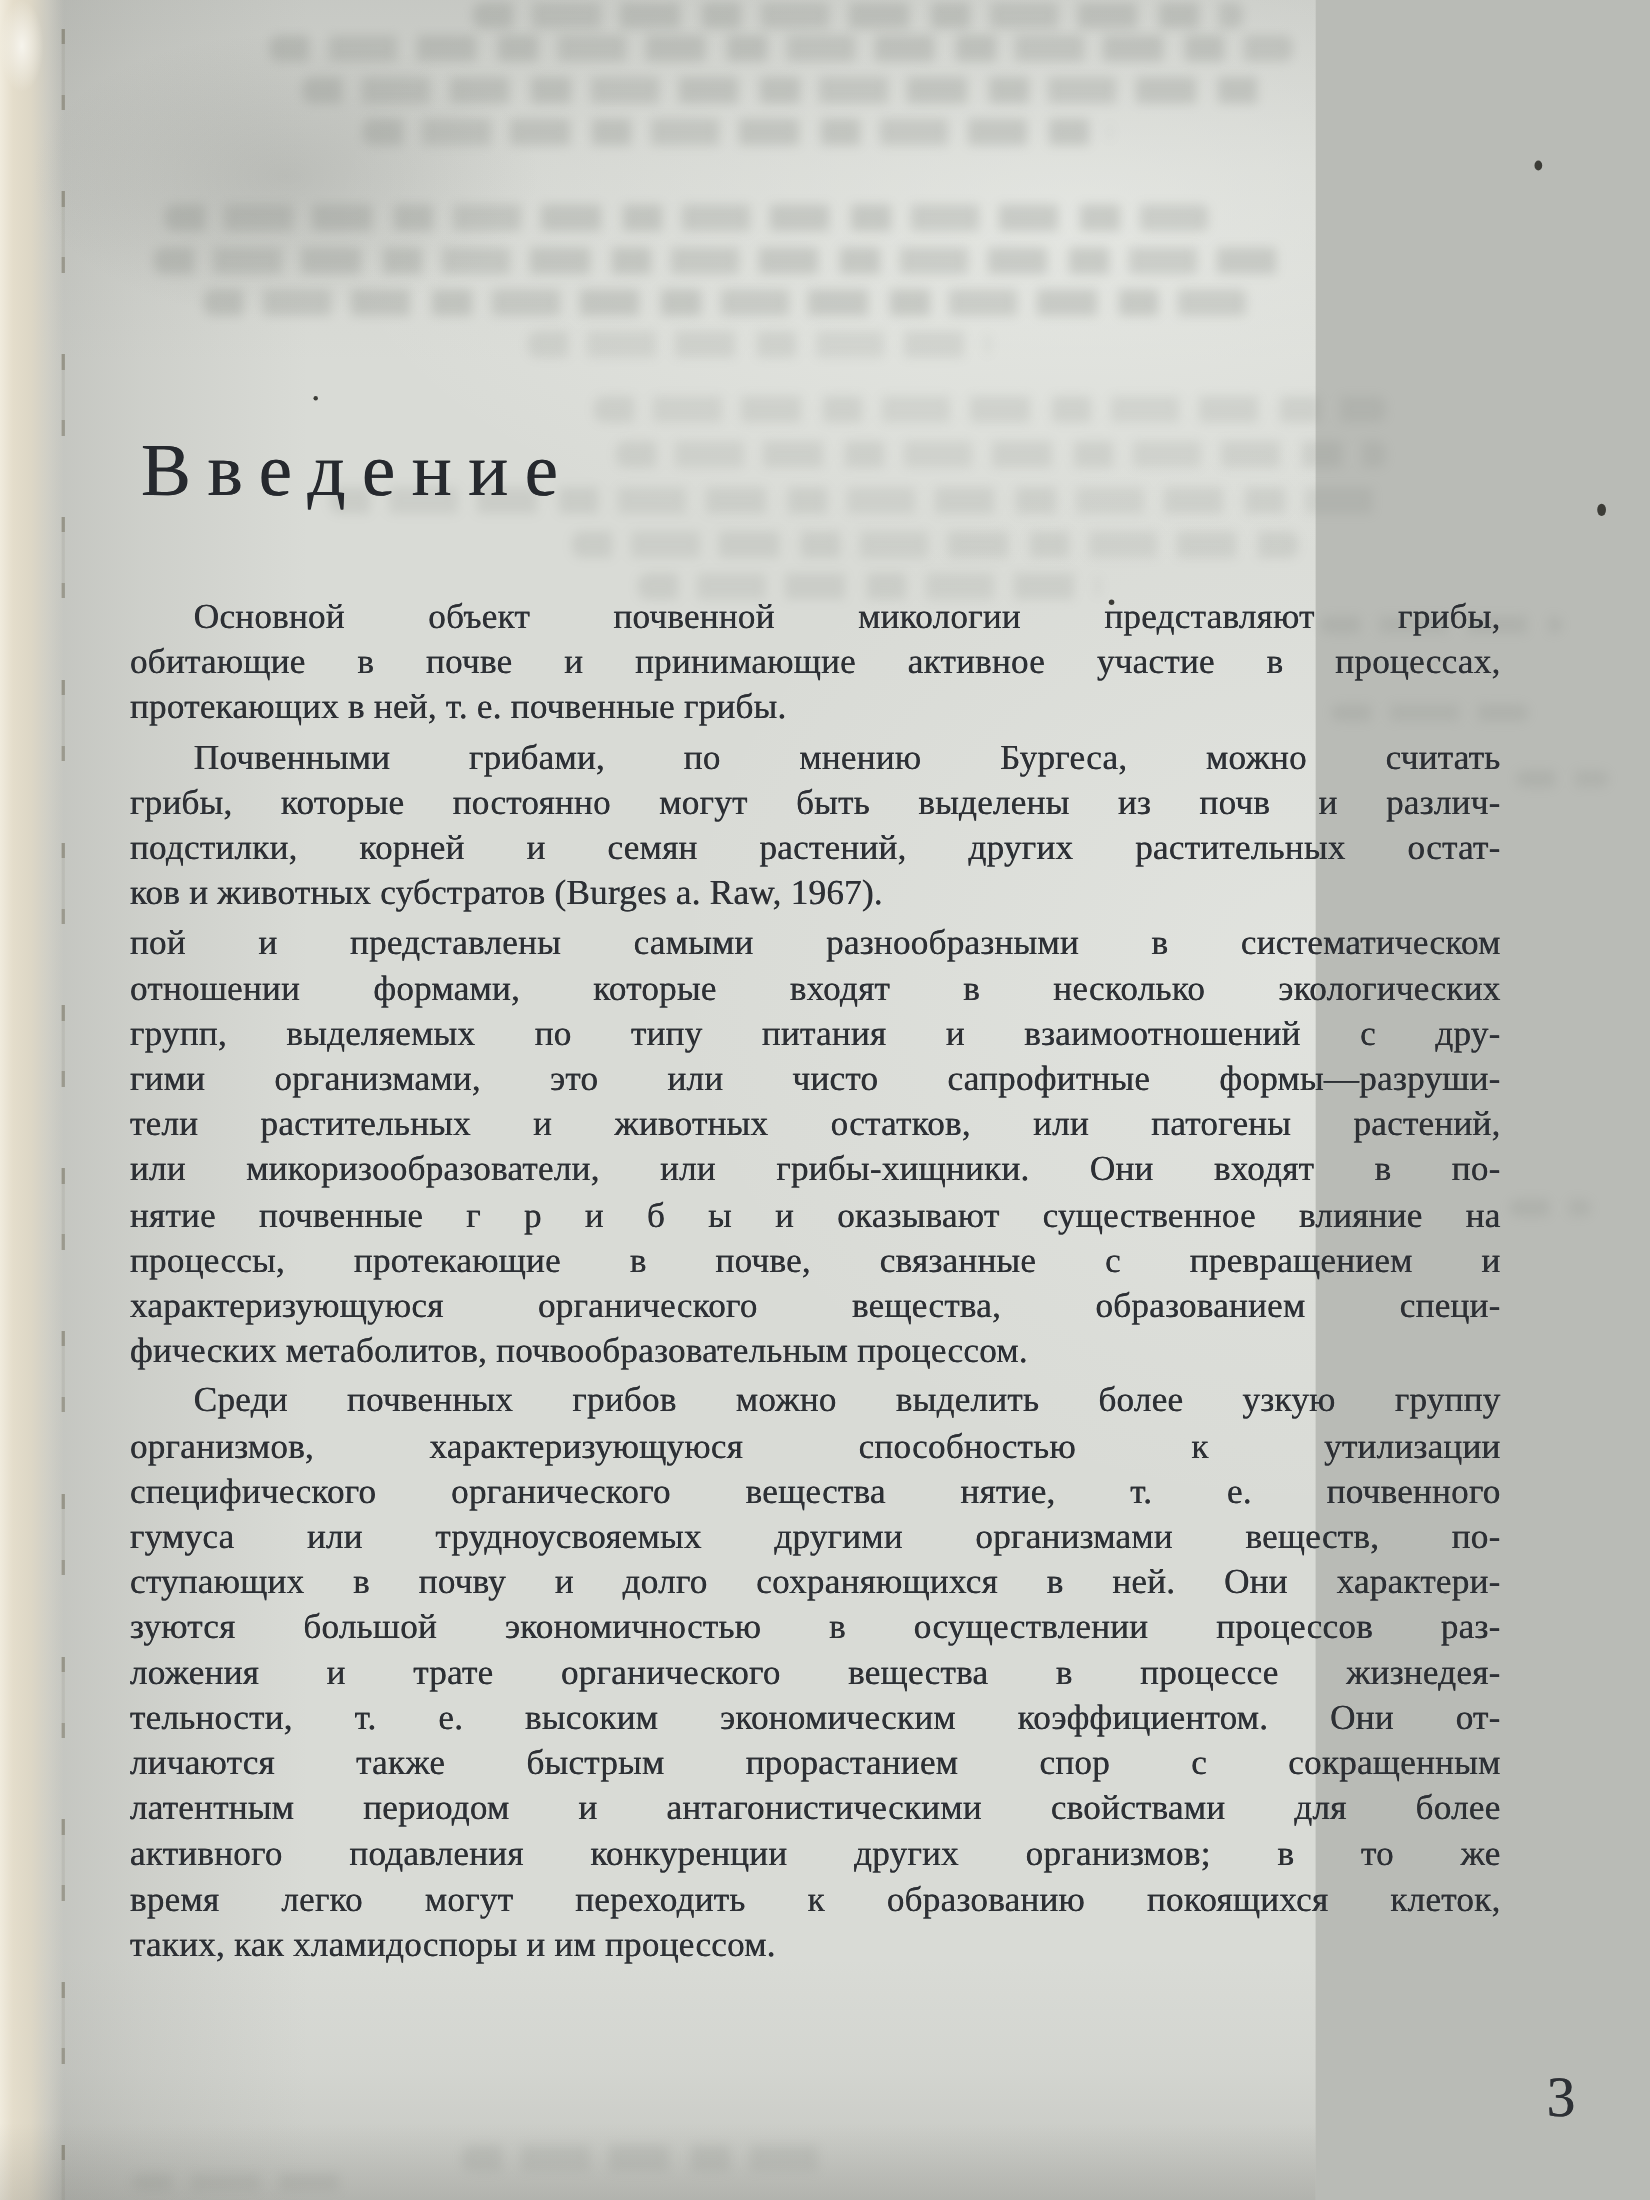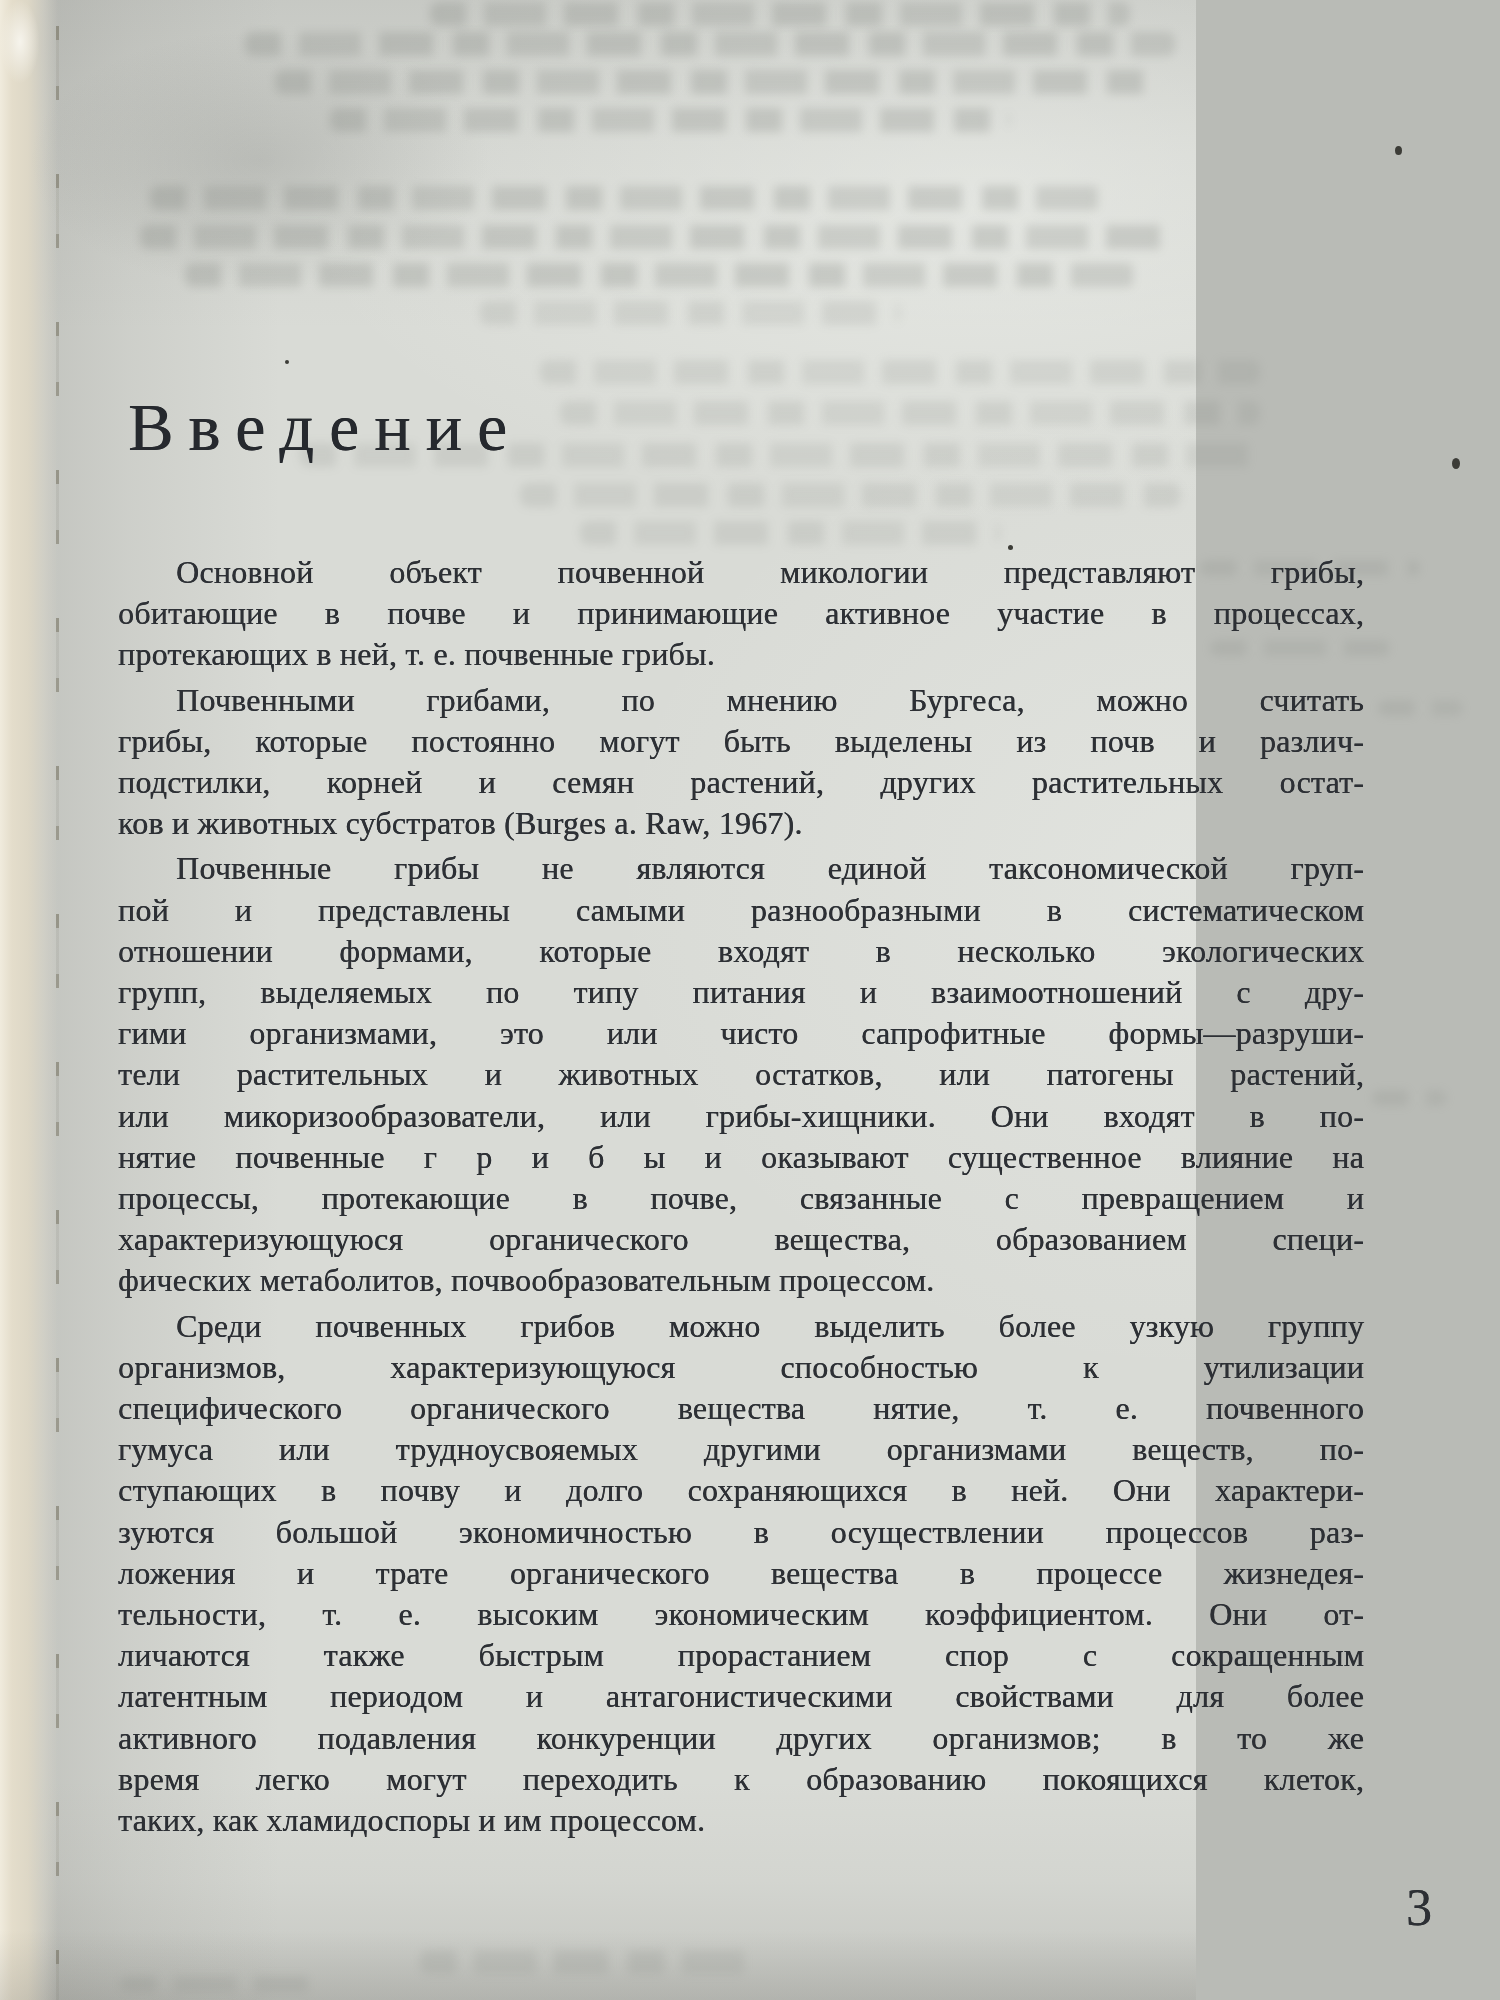--- a/index.html
+++ b/index.html
@@ -51,21 +51,21 @@
     filter: blur(5px); opacity: .42;
     background: repeating-linear-gradient(90deg,
       rgba(122,126,120,.60) 0 36px, rgba(122,126,120,0) 36px 54px,
       rgba(122,126,120,.52) 54px 116px, rgba(122,126,120,0) 116px 134px,
       rgba(122,126,120,.58) 134px 188px, rgba(122,126,120,0) 188px 208px);
   }
   .ghost.light { opacity: .26; }
   .ghost.small { height: 16px; }
   .speck { position: absolute; background: #3c3c37; border-radius: 50%; filter: blur(.6px); }
 
-  .content { position: absolute; left: 118px; top: 540px; width: 1246px; margin-top: 12px; }
+  .content { position: absolute; left: 118px; top: 540px; width: 1246px; }
   .heading {
     position: absolute; left: 128px; top: 388px; margin: 0;
     font-size: 68px; font-weight: normal; letter-spacing: 15px;
     color: #26292e;
     text-shadow: .4px 0 0 currentColor;
     white-space: nowrap;
   }
   .body-text { color: #2d3035; font-size: 32px; line-height: 41.2px; letter-spacing: .2px; }
   .body-text .paragraph { margin: 0 0 0 0; padding-top: 4px; }
   .body-text .paragraph:first-child { padding-top: 0; }
@@ -128,21 +128,20 @@
           <div class="line">обитающие в почве и принимающие активное участие в процессах,</div>
           <div class="line last">протекающих в ней, т. е. почвенные грибы.</div>
         </div>
         <div class="paragraph">
           <div class="line first">Почвенными грибами, по мнению Бургеса, можно считать</div>
           <div class="line">грибы, которые постоянно могут быть выделены из почв и различ-</div>
           <div class="line">подстилки, корней и семян растений, других растительных остат-</div>
           <div class="line last">ков и животных субстратов (Burges a. Raw, 1967).</div>
         </div>
         <div class="paragraph">
-          <div class="line first">Почвенные грибы не являются единой таксономической груп-</div>
           <div class="line">пой и представлены самыми разнообразными в систематическом</div>
           <div class="line">отношении формами, которые входят в несколько экологических</div>
           <div class="line">групп, выделяемых по типу питания и взаимоотношений с дру-</div>
           <div class="line">гими организмами, это или чисто сапрофитные формы—разруши-</div>
           <div class="line">тели растительных и животных остатков, или патогены растений,</div>
           <div class="line">или микоризообразователи, или грибы-хищники. Они входят в по-</div>
           <div class="line">нятие почвенные г р и б ы и оказывают существенное влияние на</div>
           <div class="line">процессы, протекающие в почве, связанные с превращением и</div>
           <div class="line">характеризующуюся органического вещества, образованием специ-</div>
           <div class="line last">фических метаболитов, почвообразовательным процессом.</div>

